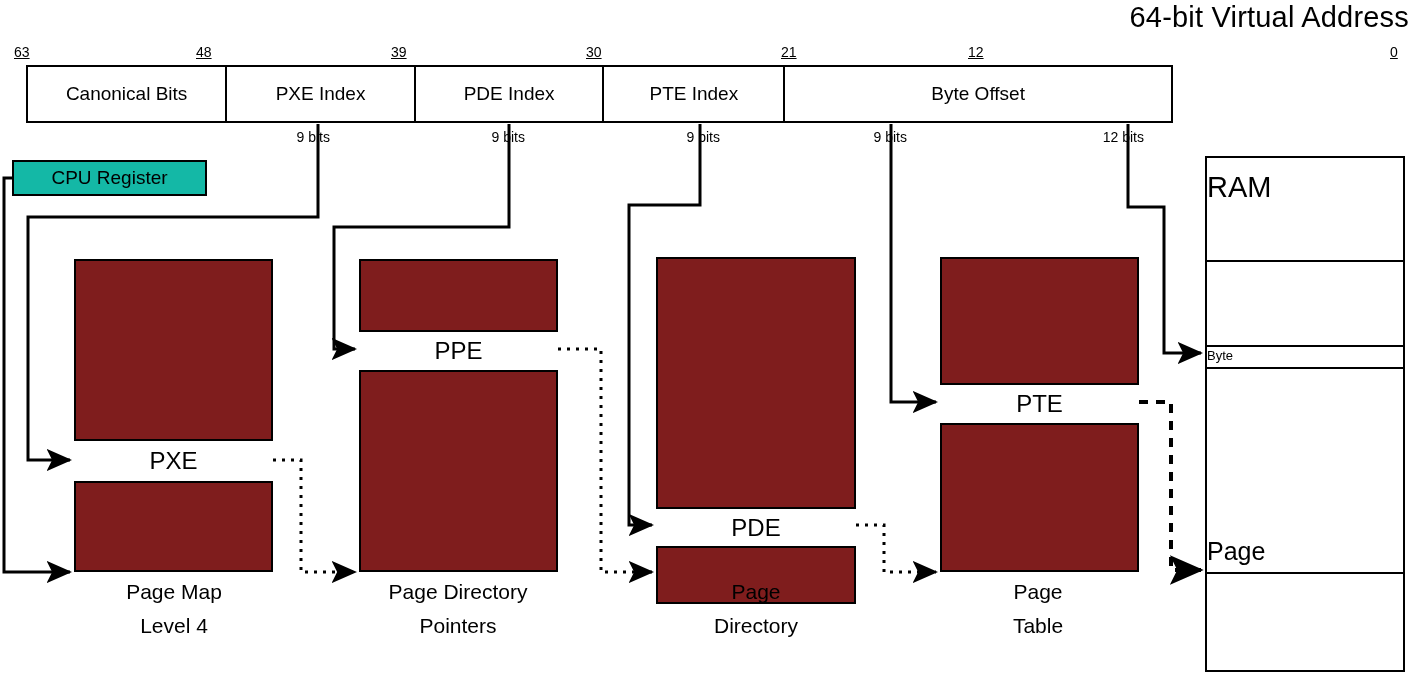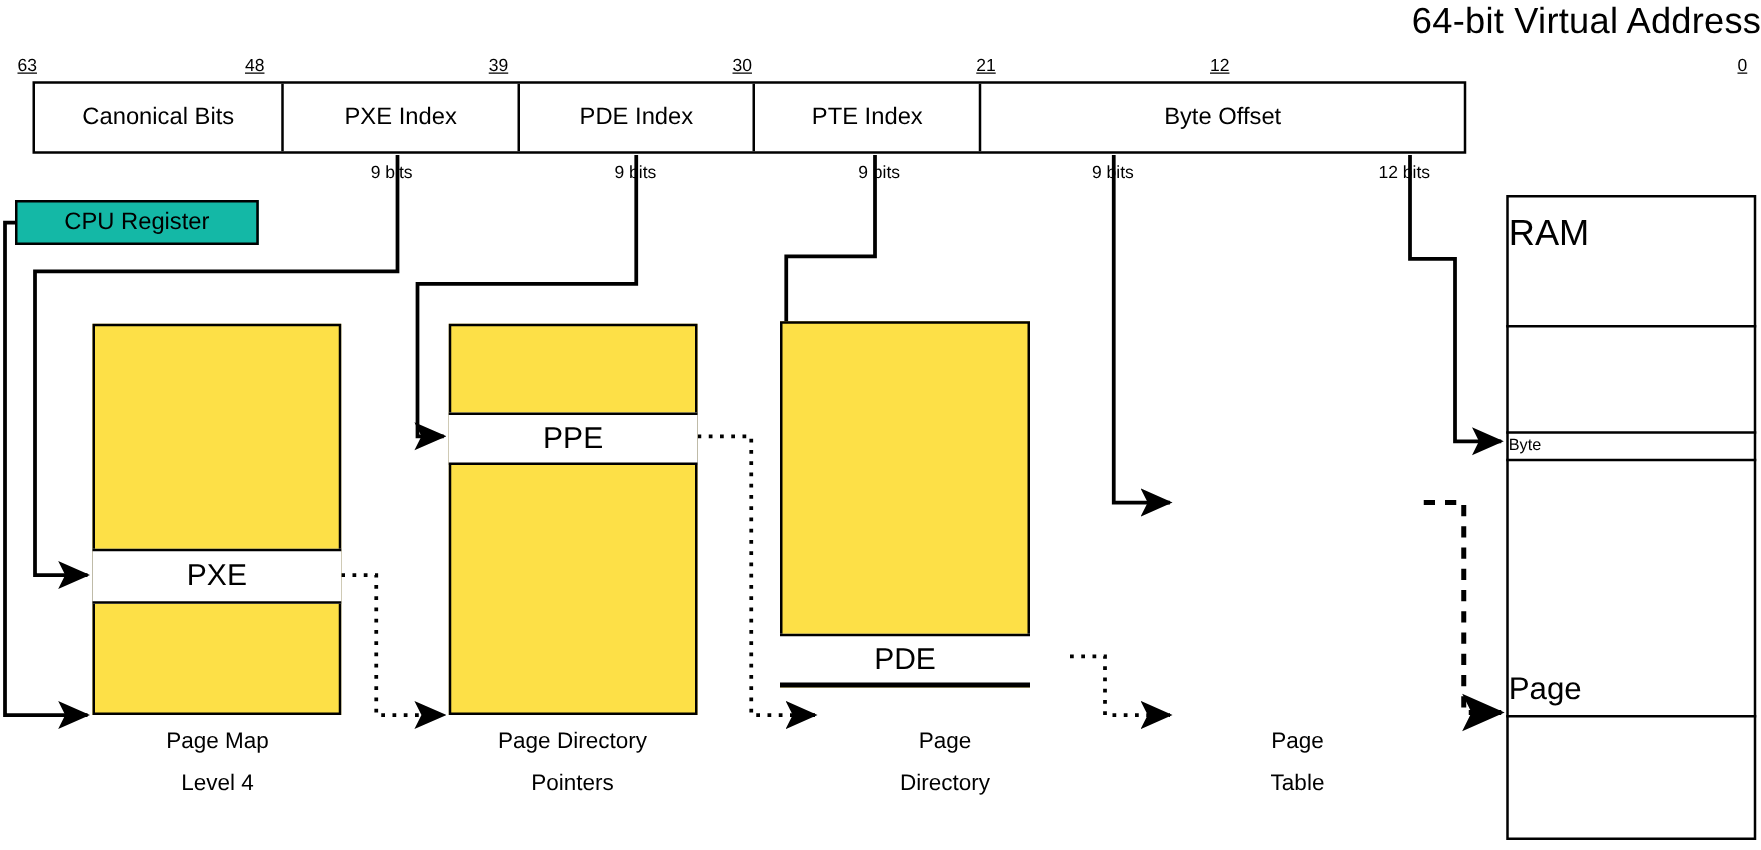--- a/index.html
+++ b/index.html
@@ -98,39 +98,39 @@
     justify-content: center;
     font-size: 19px;
     background: #14b8a6;
   }
 
   
   .table-box {
     position: absolute;
     box-sizing: border-box;
     border: 2px solid #000;
-    background: #fde047;
+    background: #7f1d1d;
   }
   .tbl-entry {
     position: absolute;
     left: -2px;
     right: -2px;
     box-sizing: border-box;
     border-top: 2px solid #000;
     border-bottom: 2px solid #000;
     display: flex;
     align-items: center;
     justify-content: center;
     font-size: 24px;
     background: #fff;
   }
   .tbl-caption {
     position: absolute;
     text-align: center;
-    font-size: 18px;
+    font-size: 21px;
     line-height: 34px;
     white-space: pre-line;
   }
 
   
   #ram-box {
     position: absolute;
     left: 1205px;
     top: 156px;
     width: 200px;
@@ -221,26 +221,29 @@
   </div>
   <div class="tbl-caption" style="left:54px;top:575px;width:240px">Page Map
 Level 4</div>
 
   <div class="table-box" style="left:359px;top:259px;width:199px;height:313px">
     <div class="tbl-entry" style="top:69px;height:42px">PPE</div>
   </div>
   <div class="tbl-caption" style="left:338px;top:575px;width:240px">Page Directory
 Pointers</div>
 
-  <div class="table-box" style="left:624px;top:257px;width:200px;height:293px">
+  <div class="table-box" style="left:656px;top:257px;width:200px;height:347px">
     <div class="tbl-entry" style="top:248px;height:41px">PDE</div>
   </div>
   <div class="tbl-caption" style="left:636px;top:575px;width:240px">Page
 Directory</div>
 
+  <div class="table-box" style="left:940px;top:257px;width:199px;height:315px">
+    <div class="tbl-entry" style="top:124px;height:42px">PTE</div>
+  </div>
   <div class="tbl-caption" style="left:918px;top:575px;width:240px">Page
 Table</div>
 
   <div id="ram-box">
     <div class="ram-lbl" id="ram-title">RAM</div>
     <div class="ram-div" style="top:102px"></div>
     <div class="ram-div" style="top:187px"></div>
     <div class="ram-div" style="top:209px"></div>
     <div class="ram-div" style="top:414px"></div>
     <div class="ram-lbl" id="ram-byte-lbl" style="top:189px">Byte</div>

